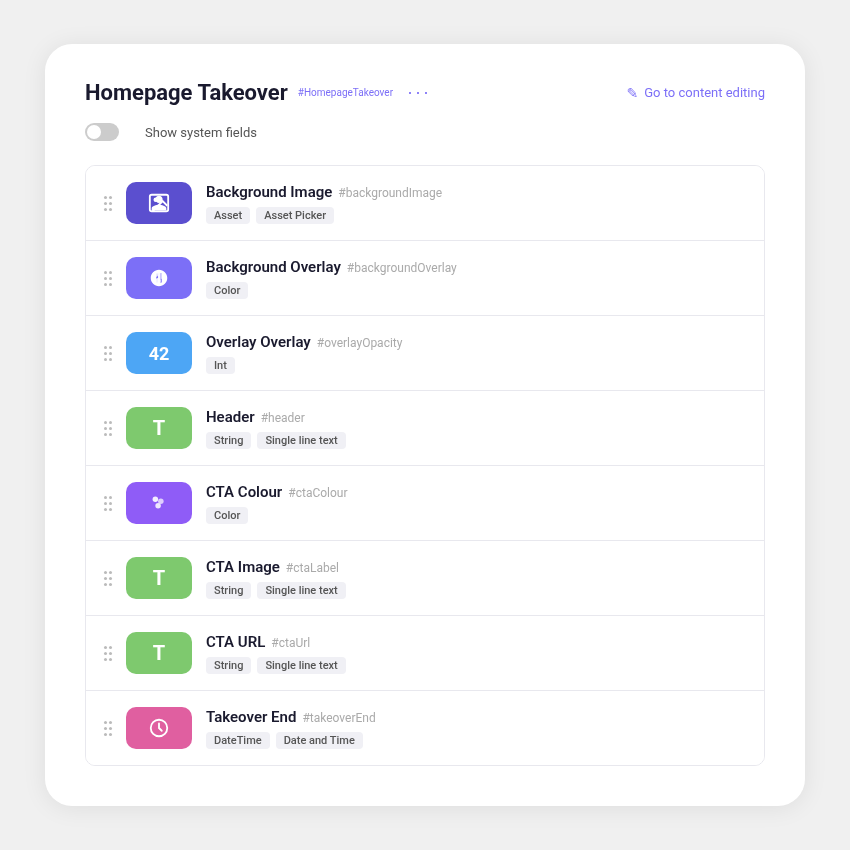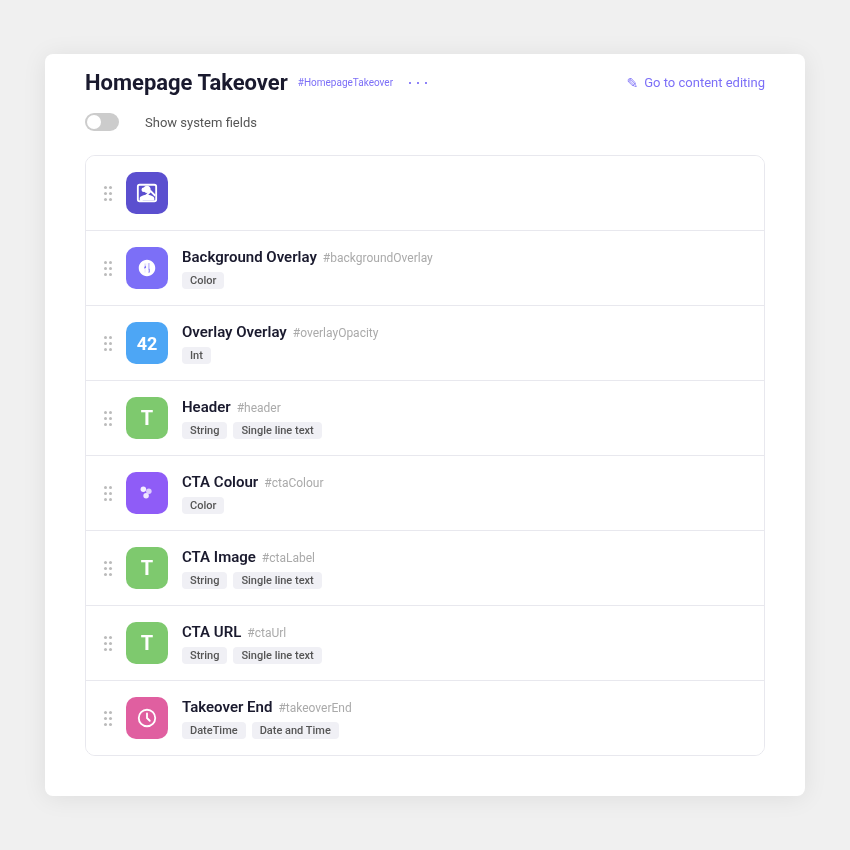--- a/index.html
+++ b/index.html
@@ -8,24 +8,24 @@
       background: #f0f0f0;
       display: flex;
       justify-content: center;
       align-items: center;
       min-height: 850px;
       font-family: -apple-system, BlinkMacSystemFont, 'Segoe UI', Roboto, sans-serif;
     }
 
     .card {
       background: #fff;
-      border-radius: 8px;
+      border-radius: 27px;
       box-shadow: 0 2px 24px rgba(0,0,0,0.08);
       width: 760px;
-      padding: 16px 40px 40px;
+      padding: 36px 40px 40px;
     }
 
     
     .page-header {
       display: flex;
       align-items: center;
       justify-content: space-between;
       margin-bottom: 18px;
     }
 
@@ -144,21 +144,21 @@
     }
 
     .drag-dot {
       width: 3px;
       height: 3px;
       border-radius: 50%;
       background: #bbb;
     }
 
     .field-icon {
-      width: 42px;
+      width: 66px;
       height: 42px;
       border-radius: 10px;
       display: flex;
       align-items: center;
       justify-content: center;
       font-size: 20px;
       flex-shrink: 0;
       color: #fff;
       font-weight: 700;
     }
@@ -263,20 +263,30 @@
           </span>
       </div>
       <div class="field-icon purple-dark">
         <svg width="22" height="22" viewBox="0 0 24 24" fill="white">
             <path d="M12 12c2.21 0 4-1.79 4-4s-1.79-4-4-4-4 1.79-4 4 1.79 4 4 4zm0 2c-2.67 0-8 1.34-8 4v2h16v-2c0-2.66-5.33-4-8-4z"></path>
             <rect x="2" y="3" width="20" height="18" rx="2" fill="none" stroke="white" stroke-width="2"></rect>
             <circle cx="8.5" cy="8.5" r="2.5" fill="white"></circle>
             <path d="M21 15l-5-5L5 21" stroke="white" stroke-width="2" fill="none"></path>
           </svg>
       </div>
+      <div class="field-info">
+        <div class="field-name-row">
+          <span class="field-name">Background Image</span>
+          <span class="field-hash">#backgroundImage</span>
+        </div>
+        <div class="field-tags">
+          <span class="tag">Asset</span>
+          <span class="tag">Asset Picker</span>
+        </div>
+      </div>
     </div>
 
     <div class="field-row">
       <div class="drag-handle">
         <span>
             <span class="drag-dot"></span>
             <span class="drag-dot"></span>
           </span>
         <span>
             <span class="drag-dot"></span>

